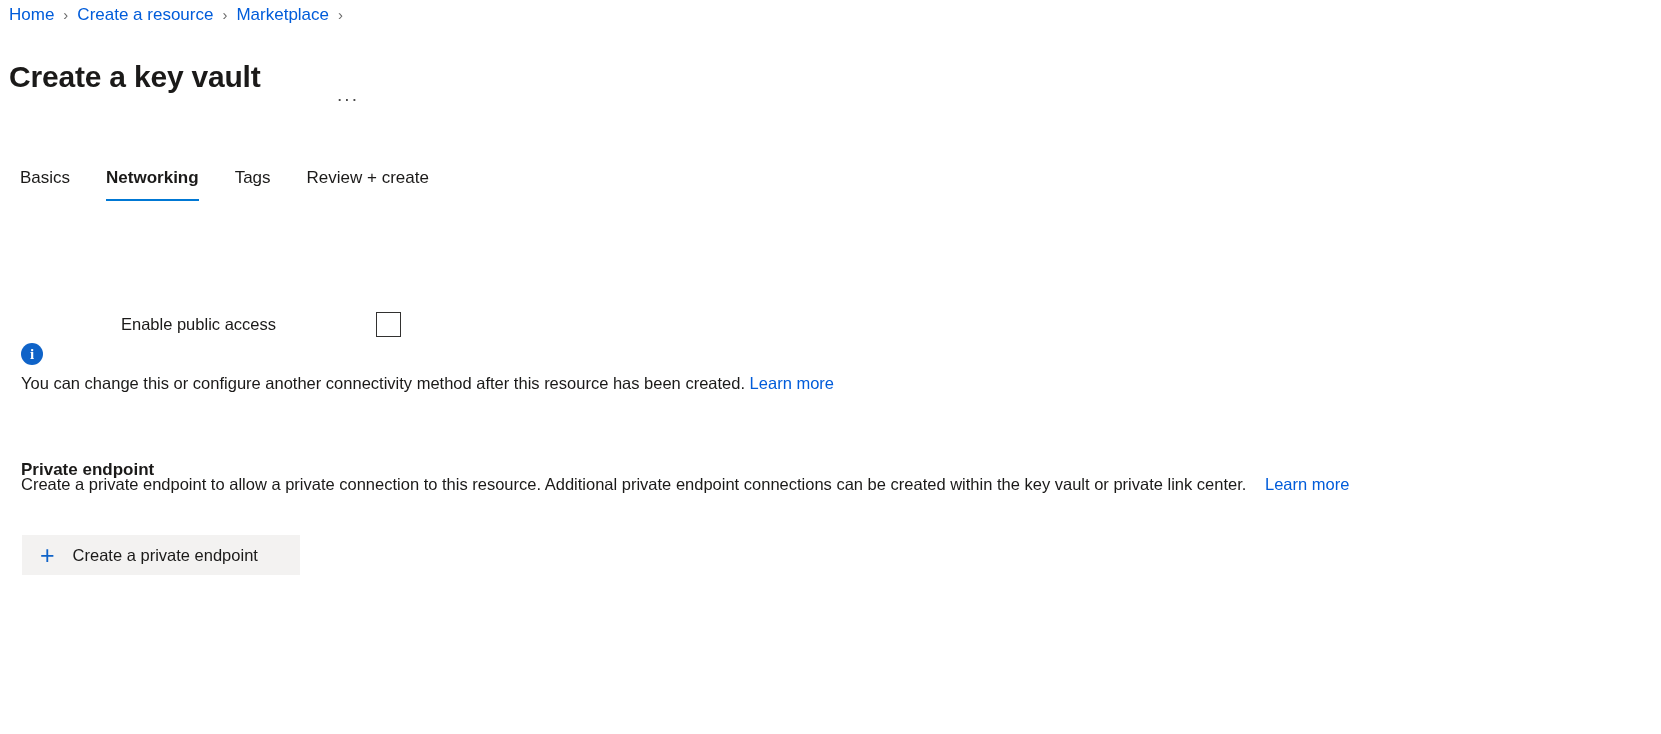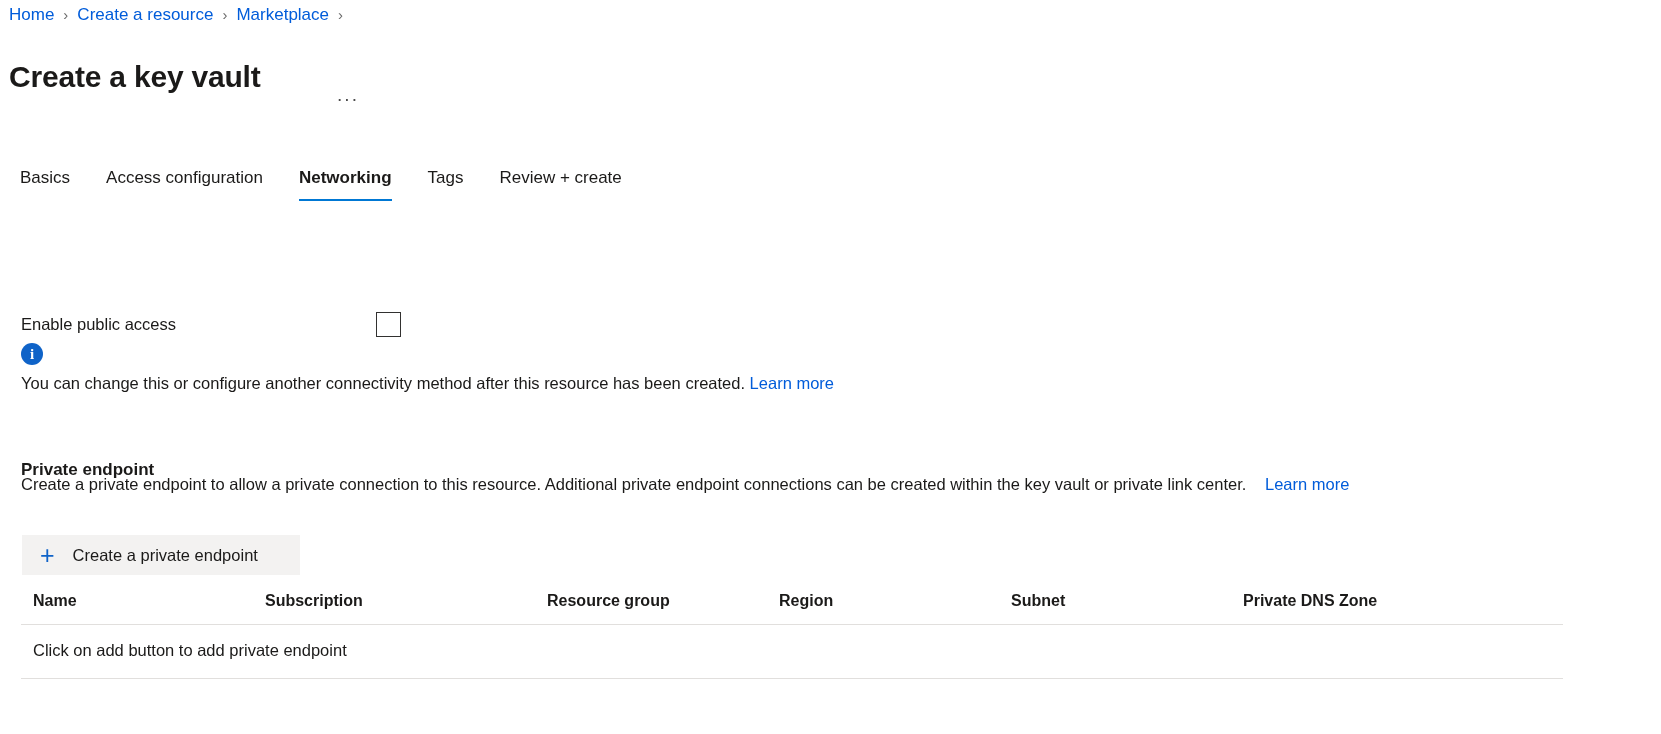--- a/index.html
+++ b/index.html
@@ -125,20 +125,21 @@
     top: 310px;
     display: flex;
     align-items: center;
     height: 28px;
   }
   .field-label {
     font-size: 16.5px;
     color: #1b1a19;
     width: 355px;
     line-height: 22px;
+    text-align: center;
   }
   .checkbox {
     width: 25px;
     height: 25px;
     border: 1.5px solid #323130;
     background: #ffffff;
     box-sizing: border-box;
     cursor: pointer;
     display: inline-block;
   }
@@ -268,21 +269,20 @@
     <span class="crumb-sep">›</span>
   </nav>
 
   <div class="title-row">
     <h1 class="page-title">Create a key vault</h1>
     <span class="ellipsis-btn">···</span>
   </div>
 
   <div class="tabs">
     <div class="tab">Basics</div>
-    <div class="tab">Access configuration</div>
     <div class="tab active">Networking</div>
     <div class="tab">Tags</div>
     <div class="tab">Review + create</div>
   </div>
 
 
   <div class="field-row">
     <span class="field-label">Enable public access</span>
     <span class="checkbox"></span>
   </div>
@@ -300,31 +300,14 @@
   <div class="section-desc">
     <span>Create a private endpoint to allow a private connection to this resource. Additional private endpoint connections can be created within the key vault or private link center.</span>
     <a class="link">Learn more</a>
   </div>
 
   <button class="add-btn">
     <span class="plus-icon">+</span>
     <span class="add-btn-label">Create a private endpoint</span>
   </button>
 
-  <table class="pe-table">
-    <thead>
-      <tr>
-        <th class="col-name">Name</th>
-        <th class="col-sub">Subscription</th>
-        <th class="col-rg">Resource group</th>
-        <th class="col-region">Region</th>
-        <th class="col-subnet">Subnet</th>
-        <th class="col-dns">Private DNS Zone</th>
-      </tr>
-    </thead>
-    <tbody>
-      <tr>
-        <td colspan="6">Click on add button to add private endpoint</td>
-      </tr>
-    </tbody>
-  </table>
 
 </div>
 
 </body></html>

